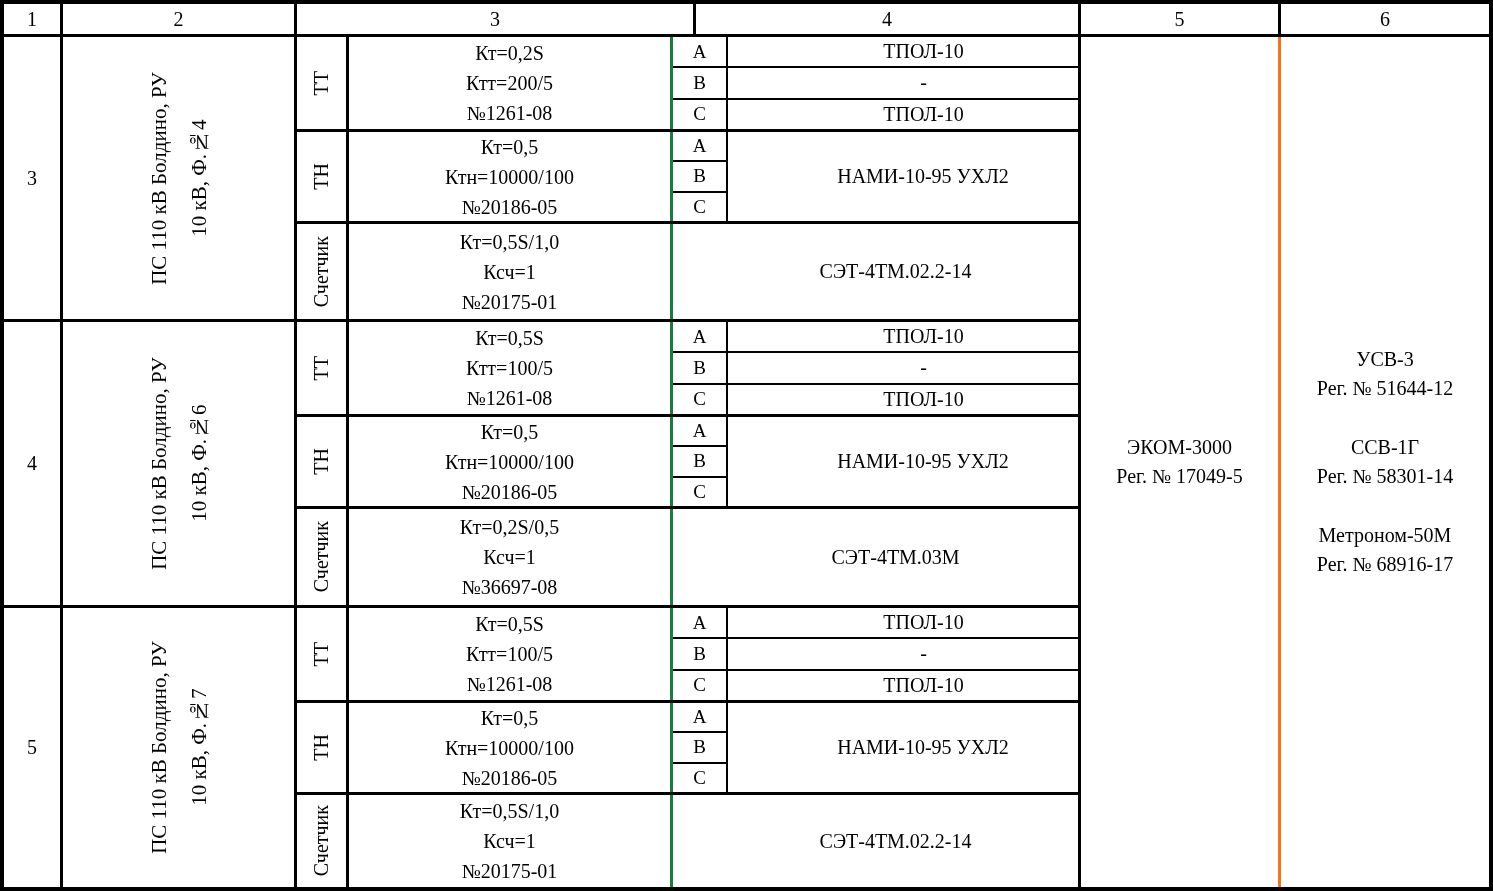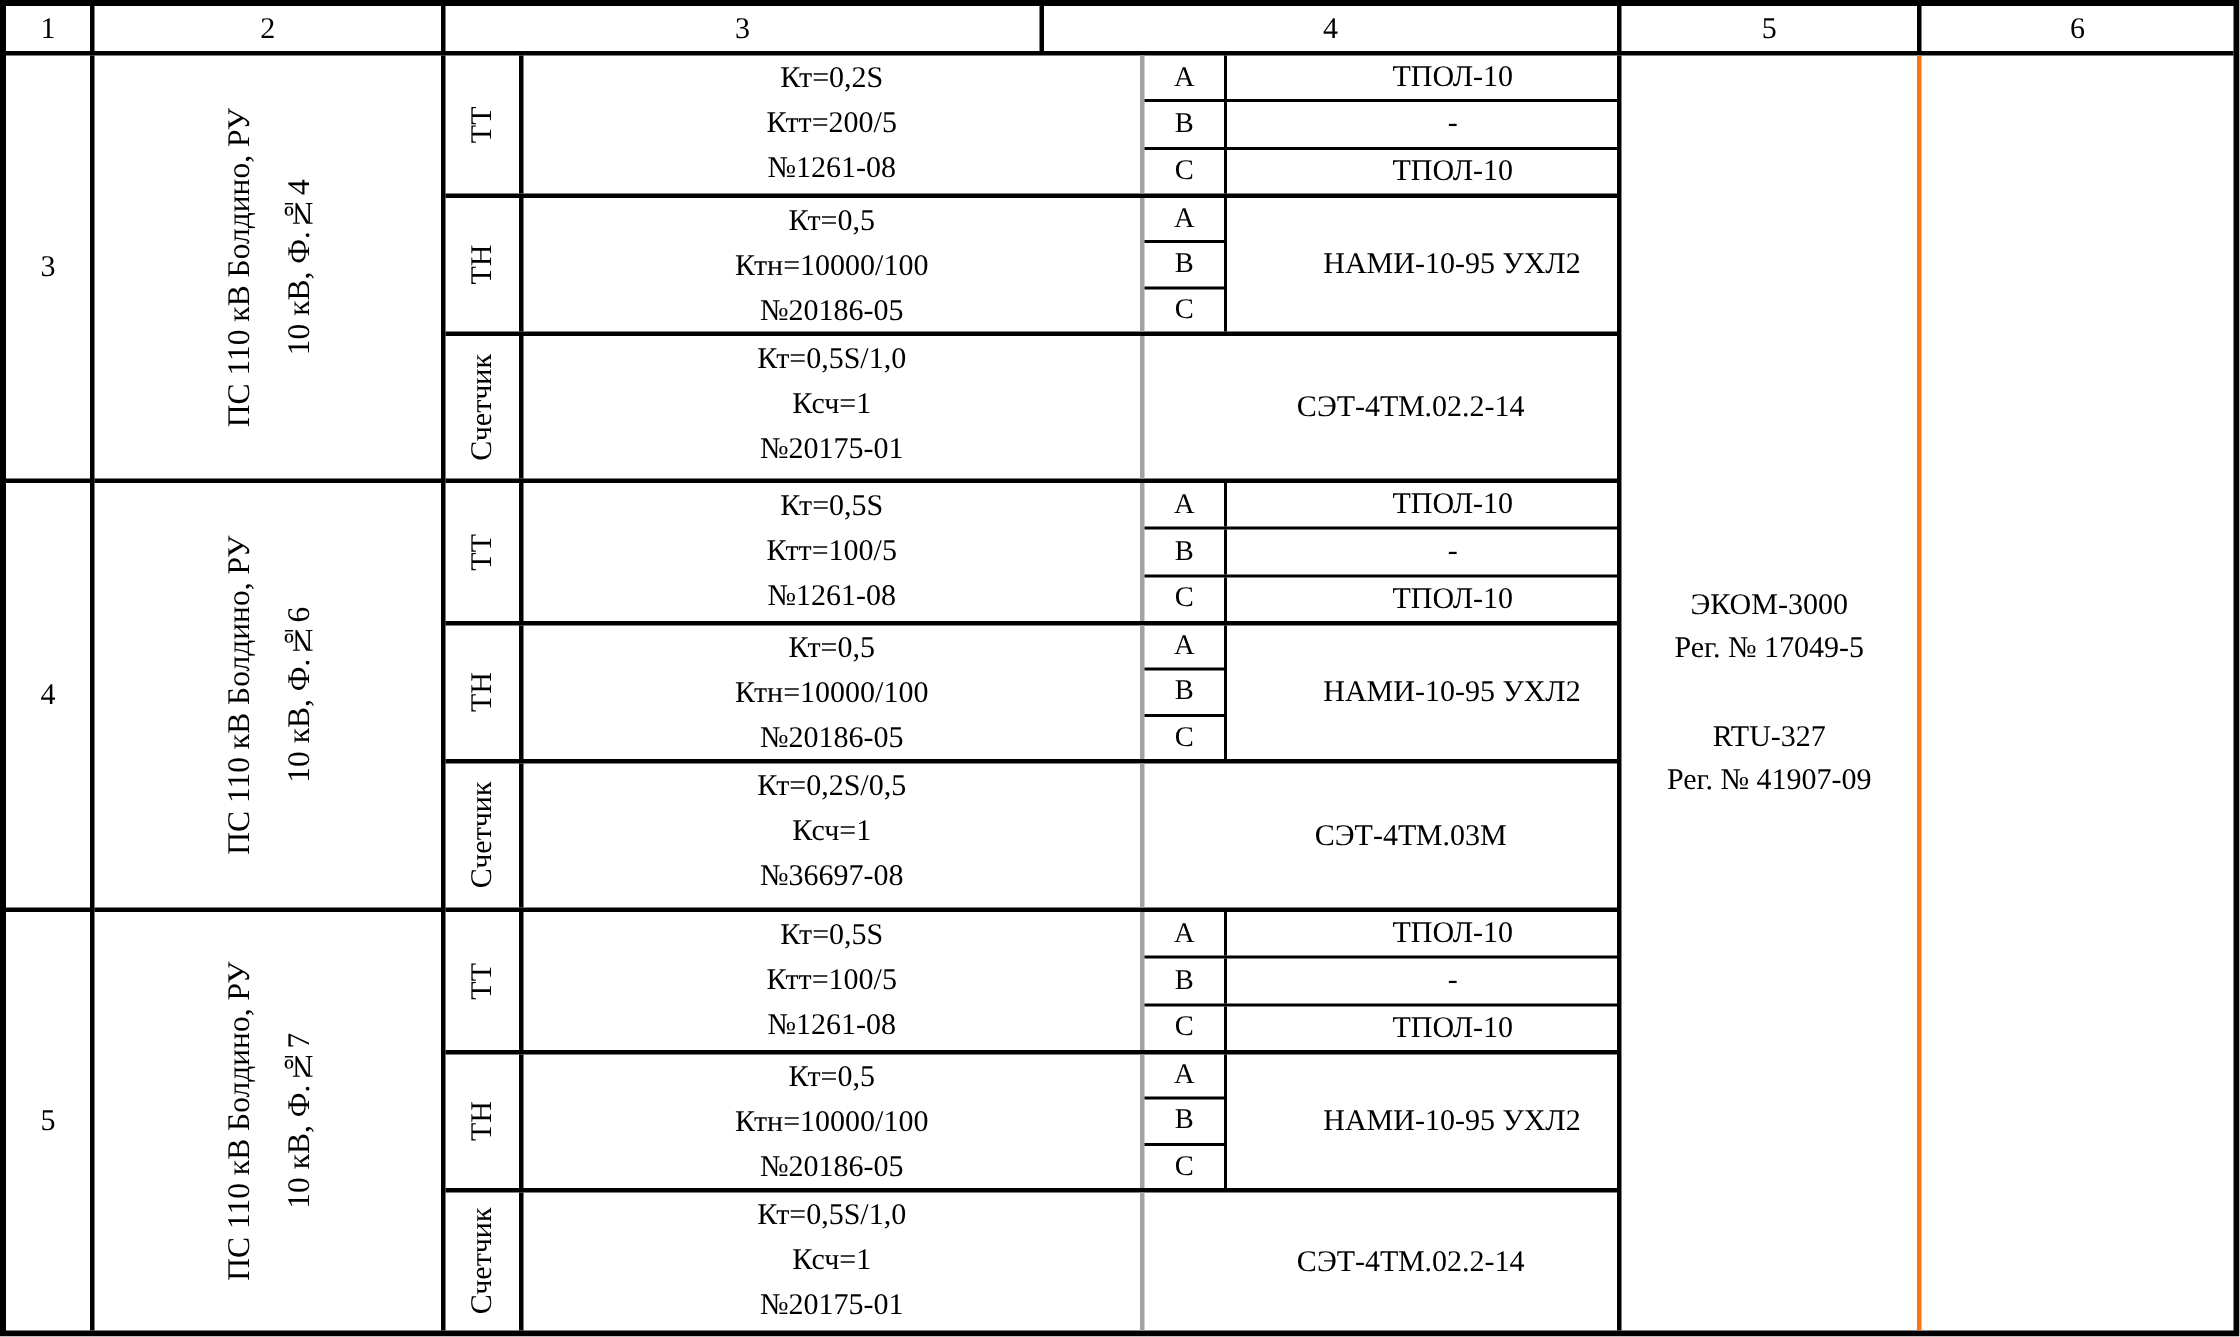--- a/index.html
+++ b/index.html
@@ -43,22 +43,22 @@
   
   .mainrow { display: flex; flex-direction: column; border-bottom: 3px solid #000; }
   .mainrow:last-child { border-bottom: none; }
   .block { display: flex; border-bottom: 3px solid #000; min-height: 0; }
   .block:last-child { border-bottom: none; }
   .bh1 { height: 95px; flex-shrink: 0; }
   .bh2 { height: 92px; flex-shrink: 0; }
   .bh3 { flex: 1; }
   .blabel { width: 52px; border-right: 3px solid #000; display: flex; align-items: center; justify-content: center; }
   .bparams {
-    width: 414px; border-right: 3px solid #a3a3a3;
-    display: flex; flex-direction: column; align-items: center; 
+    width: 324px; border-right: 3px solid #15803d;
+    display: flex; flex-direction: column; align-items: center; justify-content: center;
     line-height: 30px; text-align: center;
   }
   .bright { flex: 1; display: flex; min-width: 0; }
   
   .phasecol { flex: 1; display: flex; flex-direction: column; }
   .prow { flex: 1; display: flex; border-bottom: 2px solid #000; }
   .prow:last-child { border-bottom: none; }
   .plet { width: 55px; border-right: 2px solid #000; display: flex; align-items: center; justify-content: center; font-size: 19px; }
   .pval { flex: 1; display: flex; align-items: center; justify-content: center; padding-left: 41px; }
   
@@ -299,22 +299,34 @@
       </div>
 
     </div>
 
     <div class="col c5">
       <div class="devices">
         <div>
           <div>ЭКОМ-3000</div>
           <div>Рег. № 17049-5</div>
         </div>
+      </div>
+    </div>
+
+    <div class="col c6">
+      <div class="devices">
         <div>
-          <div>RTU-327</div>
-          <div>Рег. № 41907-09</div>
-        </div>
-      </div>
-    </div>
-
+          <div>УСВ-3</div>
+          <div>Рег. № 51644-12</div>
+        </div>
+        <div>
+          <div>ССВ-1Г</div>
+          <div>Рег. № 58301-14</div>
+        </div>
+        <div>
+          <div>Метроном-50М</div>
+          <div>Рег. № 68916-17</div>
+        </div>
+      </div>
+    </div>
 
   </div>
 </div>
 
 </body></html>

